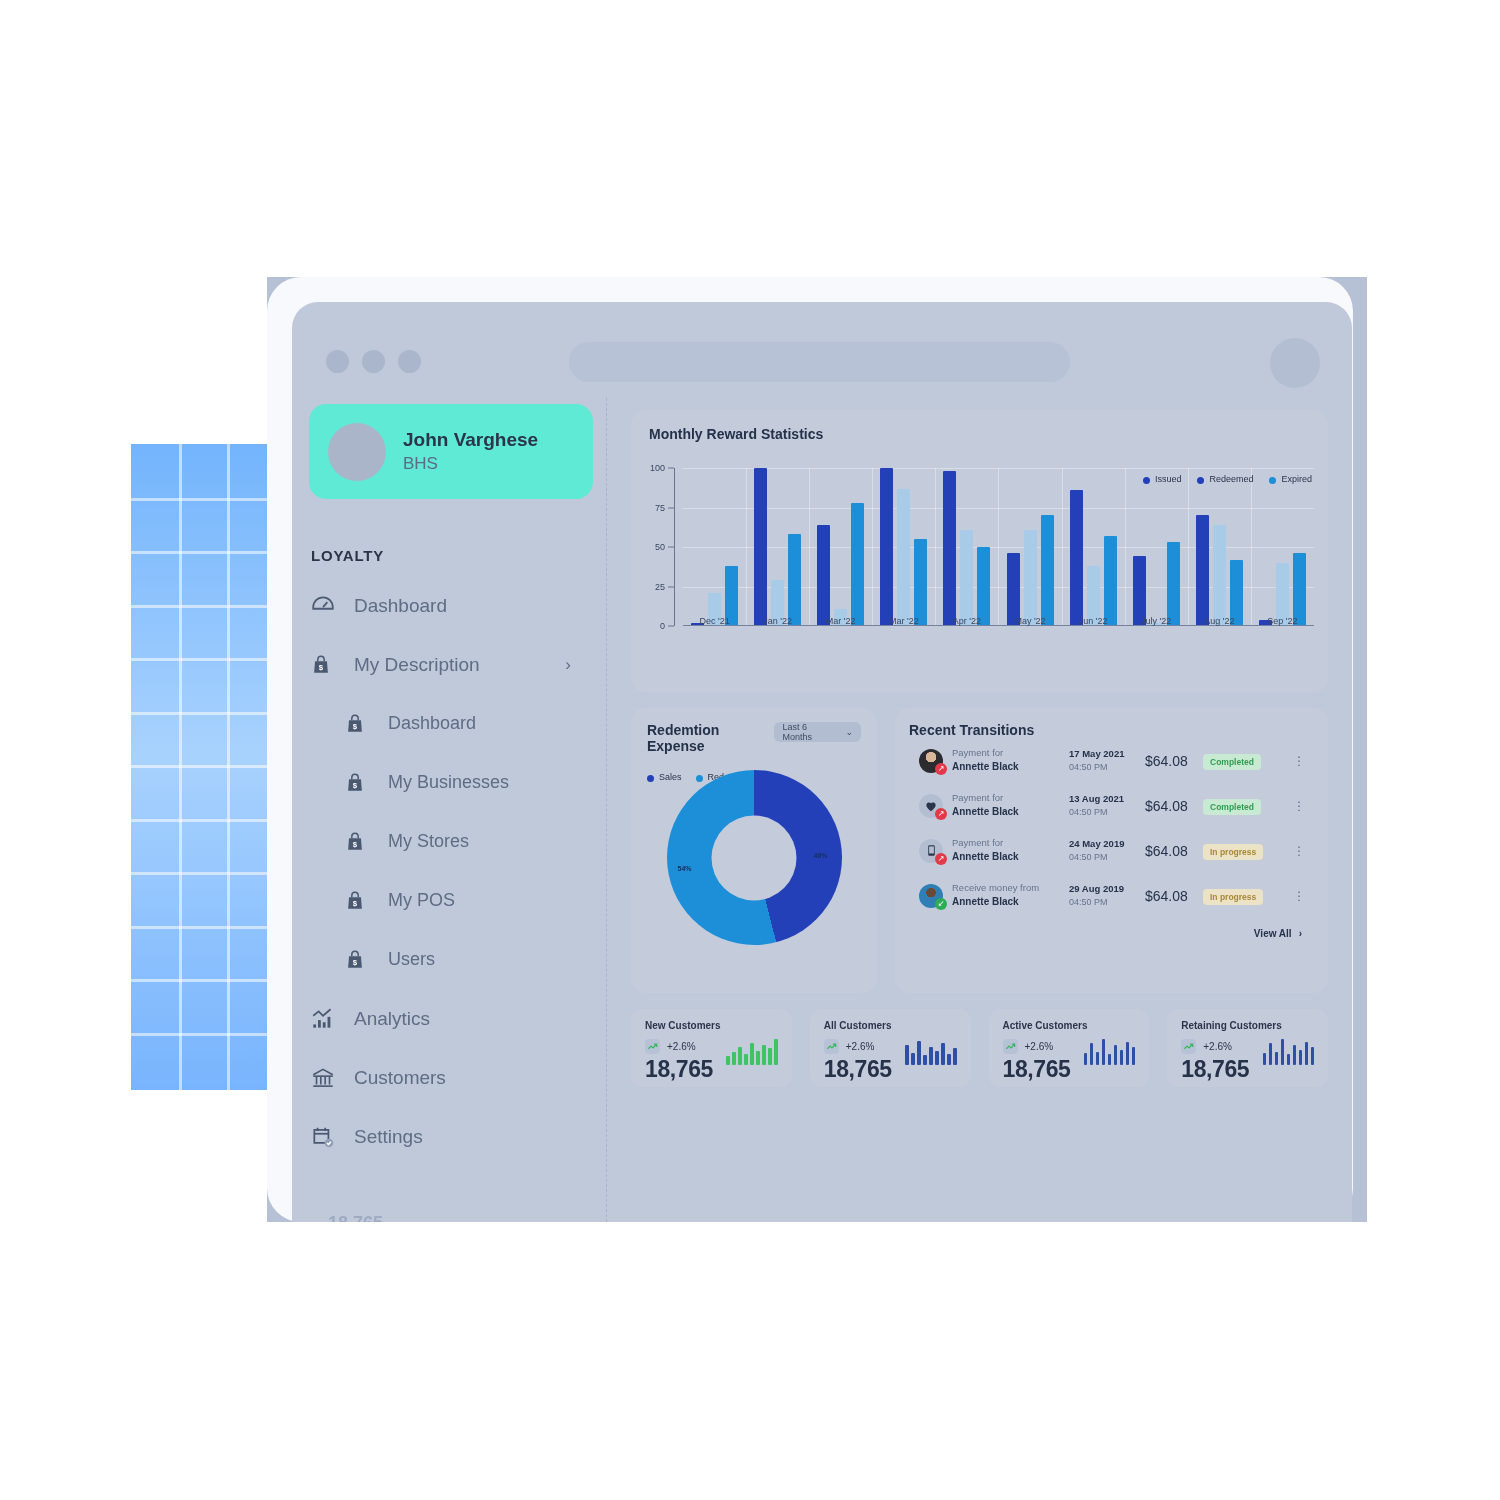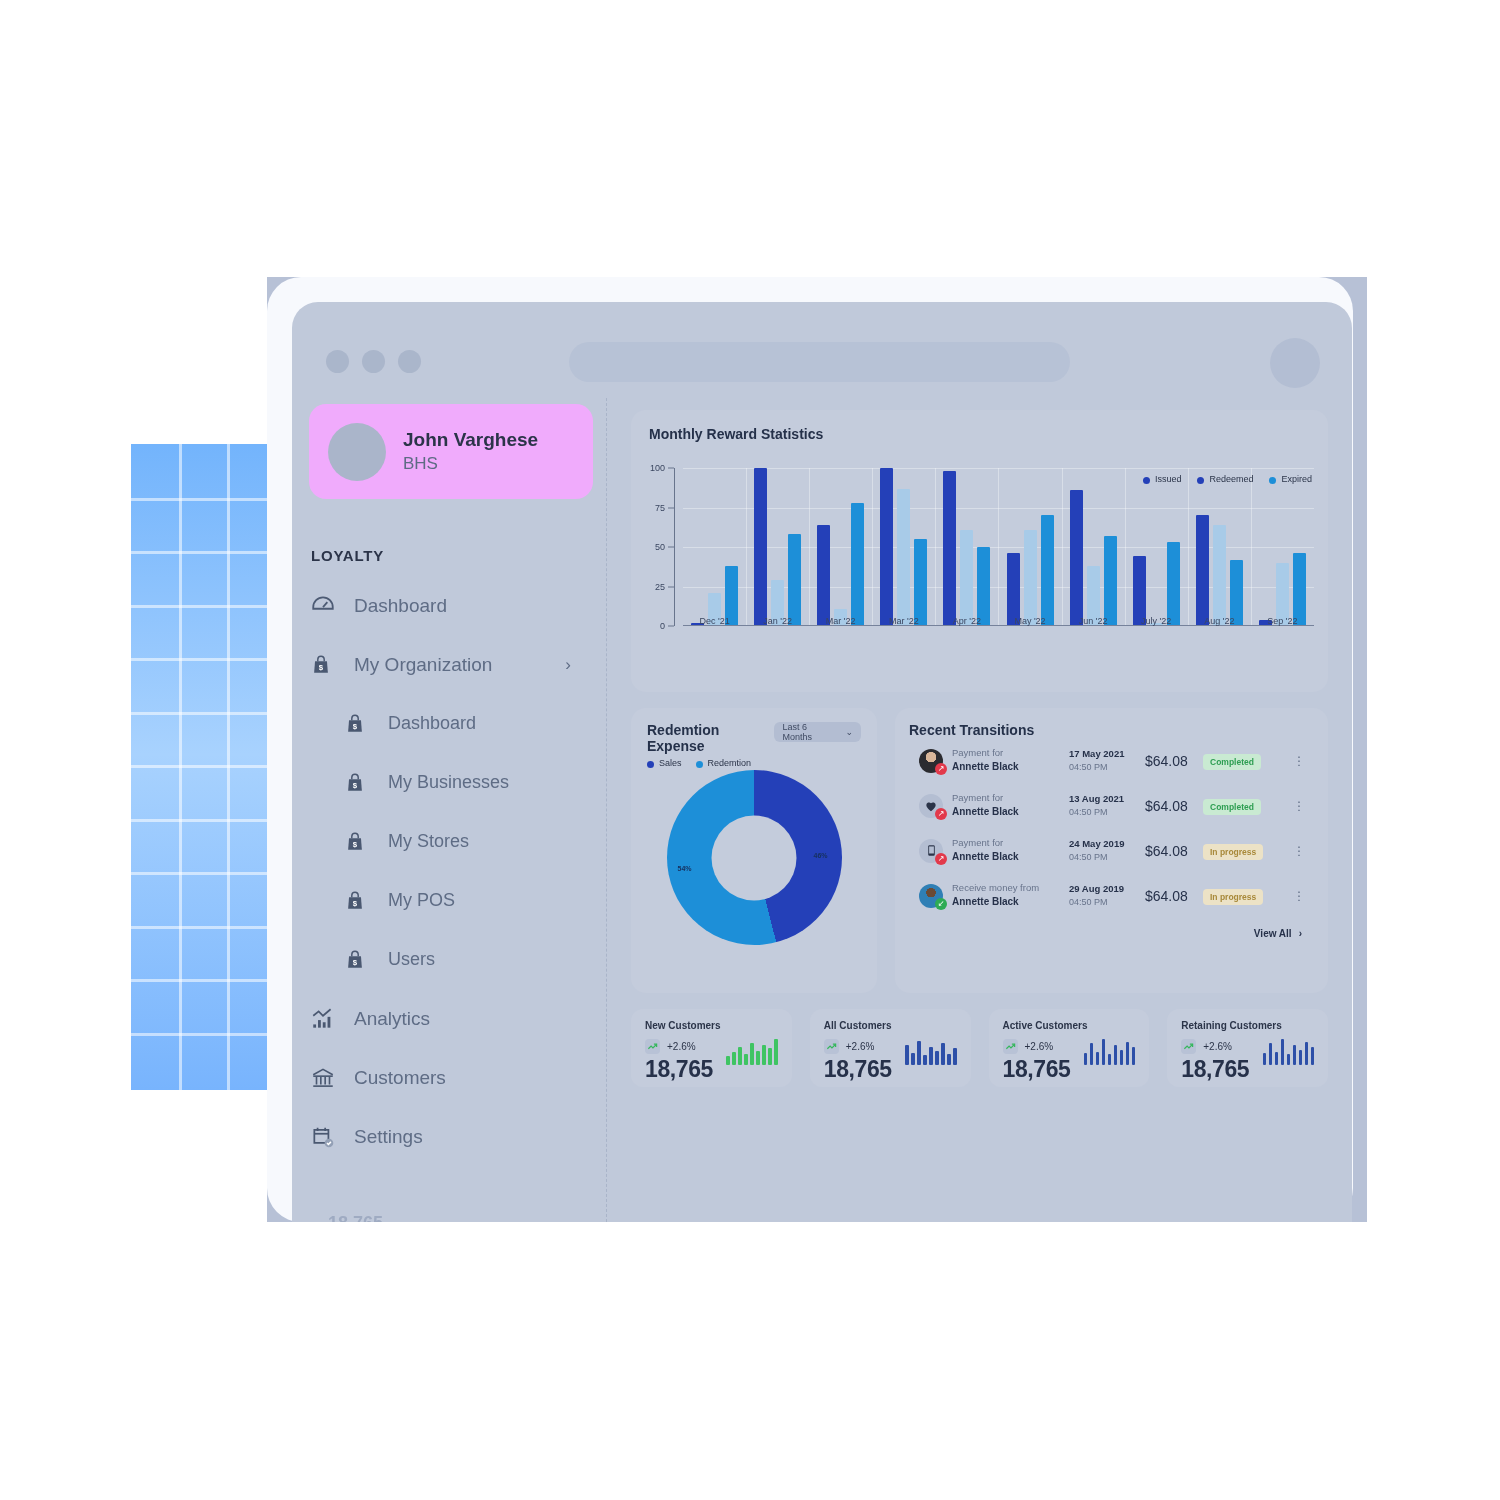--- a/index.html
+++ b/index.html
@@ -48,21 +48,21 @@
           border-radius:50%;background:#b3bed3;}
 
   
   .win-body{display:flex;height:824px;}
   .sidebar{width:328px;position:relative;padding:0 0 0 0;}
   .divider{position:absolute;right:0;top:0;bottom:0;border-left:1px dashed #a9b4c9;}
   .content{flex:1;position:relative;padding:12px 24px 0 24px;}
 
   
   .profile{
-    margin:6px 14px 0 17px;height:95px;border-radius:17px;background:#f0abfc;
+    margin:6px 14px 0 17px;height:95px;border-radius:17px;background:#5eead4;
     display:flex;align-items:center;gap:17px;padding-left:19px;box-sizing:border-box;
   }
   .profile-avatar{width:58px;height:58px;border-radius:50%;background:#aab5ca;flex:none;}
   .profile-name{font-size:19px;font-weight:bold;color:#2b3449;line-height:1.35;}
   .profile-org{font-size:17px;color:#5d6b84;line-height:1.35;}
 
   .section-label{
     margin:48px 0 0 19px;font-size:15px;font-weight:bold;letter-spacing:.8px;color:#2b3449;
   }
   .nav{margin-top:12px;}
@@ -97,21 +97,21 @@
   .lg{display:flex;align-items:flex-end;gap:5px;font-size:9px;color:#2b3449;}
   .lgdot{width:7px;height:7px;border-radius:50%;}
 
   
   #donut-card{width:246px;height:285px;padding:14px 16px;box-sizing:border-box;position:relative;}
   .donut-head{display:flex;align-items:flex-start;justify-content:space-between;}
   .select{
     background:#b3bdd2;border-radius:6px;height:20px;padding:0 8px;display:flex;
     align-items:center;gap:10px;font-size:9px;color:#3f4a62;cursor:pointer;
   }
-  .donut-legend{display:flex;gap:14px;margin-top:4px;}
+  .donut-legend{display:flex;gap:14px;margin-top:18px;}
   #donut-wrap{position:absolute;left:0;right:0;top:62px;display:flex;justify-content:center;}
   .donut{position:relative;width:175px;height:175px;border-radius:50%;}
   .donut-hole{position:absolute;left:50%;top:50%;transform:translate(-50%,-50%);
               width:85px;height:85px;border-radius:50%;background:#c4ccdc;}
   .donut-lbl{position:absolute;font-size:7px;color:#16305e;font-weight:bold;}
 
   
   #trans-card{flex:1;height:285px;padding:14px 12px 0 14px;box-sizing:border-box;}
   .thead{display:flex;background:#bcc5d6;border-radius:9px;height:28px;align-items:center;
          margin-top:10px;padding:0 10px;box-sizing:border-box;}
@@ -209,21 +209,21 @@
             <span>Dashboard</span>
           </div>
           <div class="nav-item">
             <span class="ico">
               <svg width="22" height="22" viewBox="0 0 24 24">
                 <path d="M5.5 8h13l1 12.5H4.5z" fill="#4a5871"></path>
                 <path d="M8.5 8V6a3.5 3.5 0 0 1 7 0v2" fill="none" stroke="#4a5871" stroke-width="1.6"></path>
                 <text x="12" y="17.5" font-size="8.5" fill="#ffffff" text-anchor="middle" font-family="Liberation Sans, sans-serif" font-weight="bold">$</text>
               </svg>
             </span>
-            <span>My Organization</span>
+            <span>My Description</span>
             <span class="chev">›</span>
           </div>
           <div class="nav-item sub">
             <span class="ico">
               <svg width="22" height="22" viewBox="0 0 24 24">
                 <path d="M5.5 8h13l1 12.5H4.5z" fill="#4a5871"></path>
                 <path d="M8.5 8V6a3.5 3.5 0 0 1 7 0v2" fill="none" stroke="#4a5871" stroke-width="1.6"></path>
                 <text x="12" y="17.5" font-size="8.5" fill="#ffffff" text-anchor="middle" font-family="Liberation Sans, sans-serif" font-weight="bold">$</text>
               </svg>
             </span>

